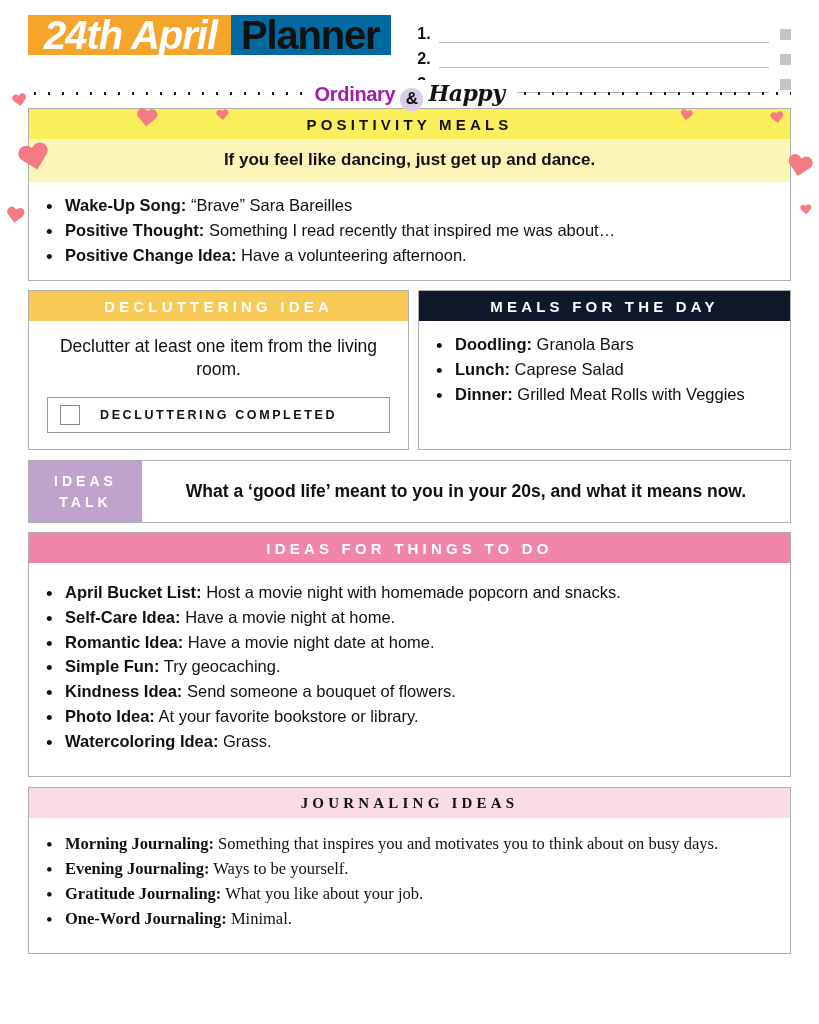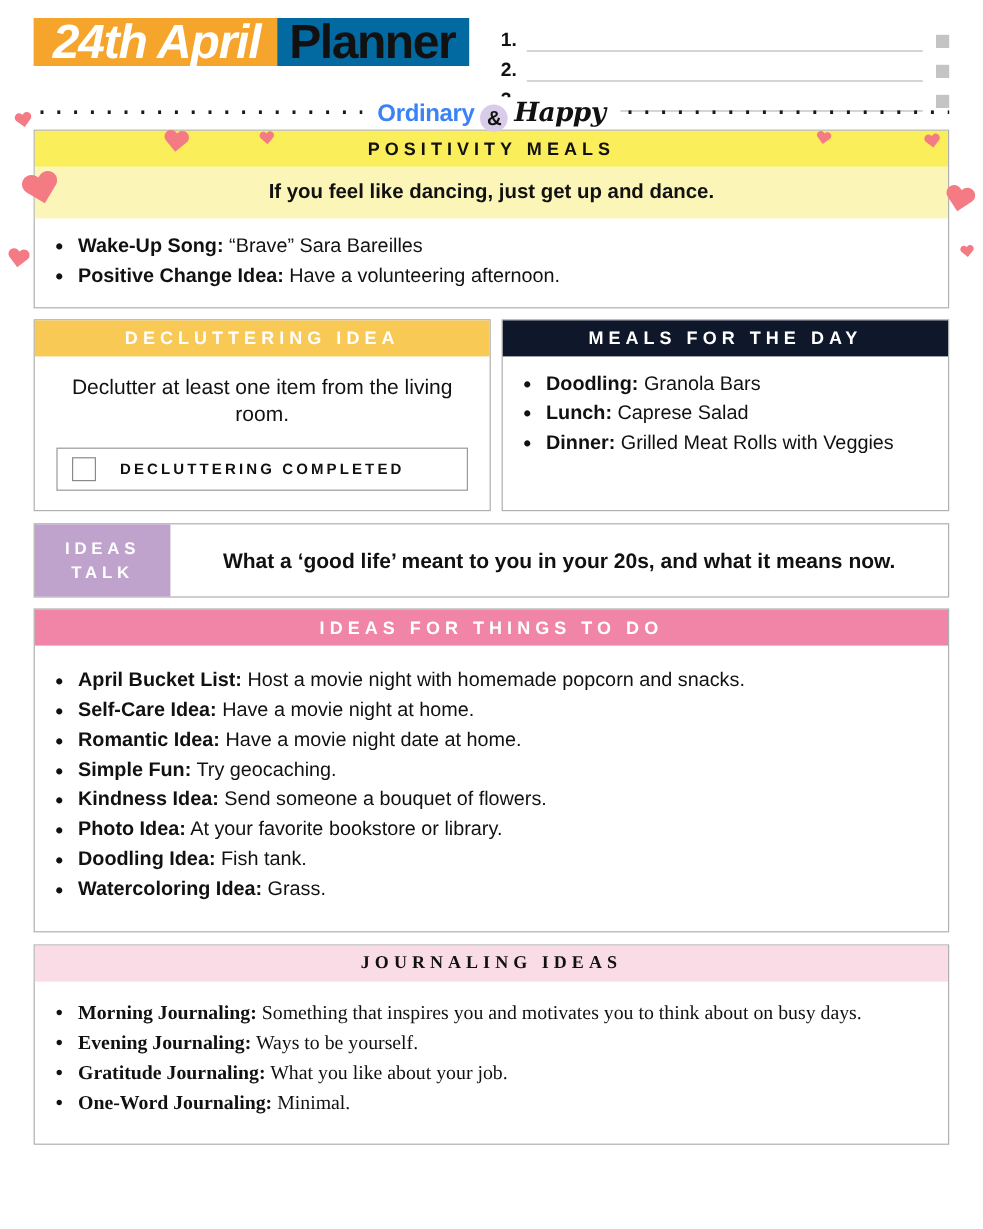--- a/index.html
+++ b/index.html
@@ -42,21 +42,21 @@
   }
   .dots {
     position: absolute; left: 0; right: 0; top: 12px; height: 3px;
     background-image: radial-gradient(circle, #1a1a1a 1.4px, transparent 1.5px);
     background-size: 14px 3px; background-repeat: repeat-x;
   }
   .brand {
     position: relative; background: #ffffff; padding: 0 12px;
     display: flex; align-items: baseline; gap: 5px; z-index: 2;
   }
-  .brand-ordinary { font-size: 20px; font-weight: 700; color: #3b82f6; letter-spacing: -0.3px; }
+  .brand-ordinary { font-size: 20px; font-weight: 700; color: #a21caf; letter-spacing: -0.3px; }
   .brand-amp {
     font-size: 17px; font-weight: 700; color: #111;
     background: #D9CCE8; border-radius: 50%;
     width: 23px; height: 23px; display: inline-flex;
     align-items: center; justify-content: center;
     position: relative; top: 3px;
   }
   .brand-happy {
     font-family: "DejaVu Serif", serif; font-style: italic; font-weight: 700;
     font-size: 22px; color: #111; letter-spacing: -0.5px;
@@ -160,20 +160,21 @@
       <span class="brand-amp">&amp;</span>
       <span class="brand-happy">Happy</span>
     </div>
   </div>
 
   <div class="card">
     <div class="bar bar-dark" id="bar-positivity" style="background: rgb(251, 238, 91);">POSITIVITY MEALS</div>
     <div class="quote-band" id="band-positivity" style="background: rgb(251, 246, 184);">If you feel like dancing, just get up and dance.</div>
     <ul class="bullets" id="list-positivity">
         <li><b>Wake-Up Song:</b><span> “Brave” Sara Bareilles</span></li>
+        <li><b>Positive Thought:</b><span> Something I read recently that inspired me was about…</span></li>
         <li><b>Positive Change Idea:</b><span> Have a volunteering afternoon.</span></li>
       </ul>
   </div>
 
   <div class="two-col">
     <div class="card col-declutter">
       <div class="bar bar-light" id="bar-declutter" style="background: rgb(248, 201, 85);">DECLUTTERING IDEA</div>
       <div class="declutter-body">Declutter at least one item from the living room.</div>
       <div class="check-row">
         <span class="check-box"></span>
@@ -201,21 +202,20 @@
 
   <div class="card mt9">
     <div class="bar bar-light" id="bar-things" style="background: rgb(241, 133, 168);">IDEAS FOR THINGS TO DO</div>
     <ul class="bullets" id="list-things" style="padding-top:18px;padding-bottom:22px;">
         <li><b>April Bucket List:</b><span> Host a movie night with homemade popcorn and snacks.</span></li>
         <li><b>Self-Care Idea:</b><span> Have a movie night at home.</span></li>
         <li><b>Romantic Idea:</b><span> Have a movie night date at home.</span></li>
         <li><b>Simple Fun:</b><span> Try geocaching.</span></li>
         <li><b>Kindness Idea:</b><span> Send someone a bouquet of flowers.</span></li>
         <li><b>Photo Idea:</b><span> At your favorite bookstore or library.</span></li>
-        <li><b>Doodling Idea:</b><span> Fish tank.</span></li>
         <li><b>Watercoloring Idea:</b><span> Grass.</span></li>
       </ul>
   </div>
 
   <div class="card mt10">
     <div class="bar bar-dark" id="bar-journaling" style="background: rgb(250, 220, 231);">JOURNALING IDEAS</div>
     <ul class="bullets" id="list-journaling" style="padding-top:14px;padding-bottom:22px;">
         <li><b>Morning Journaling:</b><span> Something that inspires you and motivates you to think about on busy days.</span></li>
         <li><b>Evening Journaling:</b><span> Ways to be yourself.</span></li>
         <li><b>Gratitude Journaling:</b><span> What you like about your job.</span></li>

